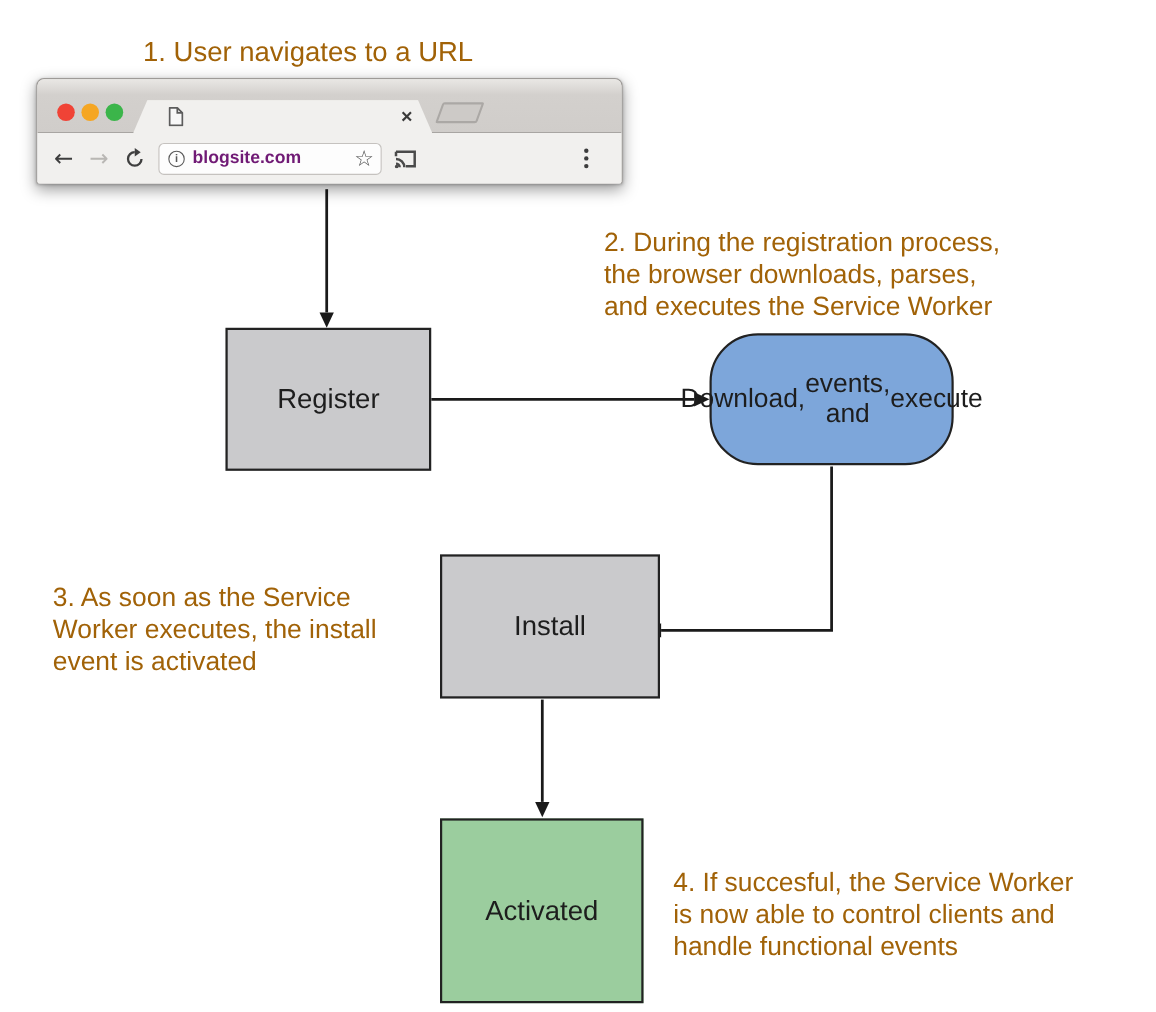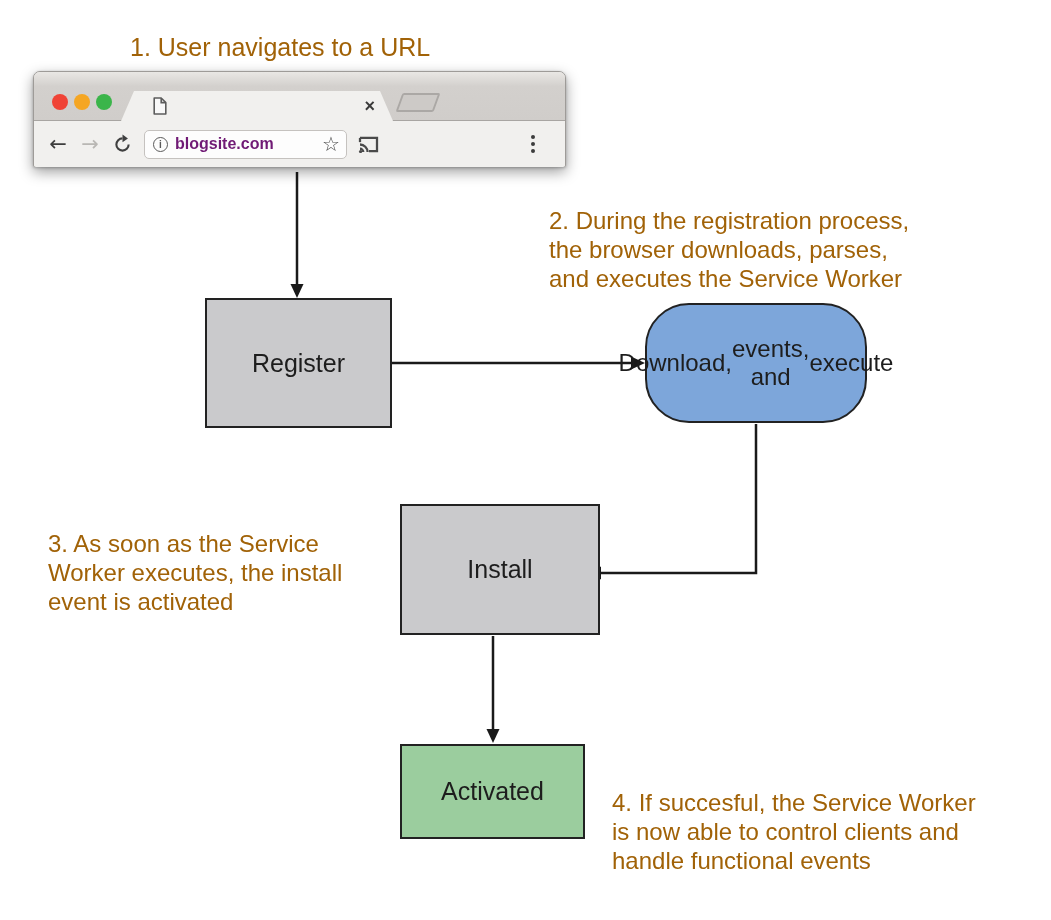--- a/index.html
+++ b/index.html
@@ -13,21 +13,21 @@
   .cap2 { left:549px; top:206px; }
   .cap3 { left:48px;  top:529px; }
   .cap4 { left:612px; top:788px; }
 
   
   .node { position:absolute; display:flex; flex-direction:row; align-items:center; justify-content:center;
           border:2px solid #222; font-size:25px; color:#1d1d1d; text-align:center; }
   .node-register  { left:205px; top:298px; width:187px; height:130px; }
   .node-download  { left:645px; top:303px; width:222px; height:120px; border-radius:44px; line-height:28px; font-size:24px; }
   .node-install   { left:400px; top:504px; width:200px; height:131px; }
-  .node-activated { left:400px; top:744px; width:185px; height:95px; }
+  .node-activated { left:400px; top:744px; width:185px; height:168px; }
 
   
   .connectors { position:absolute; left:0; top:0; width:1051px; height:920px; pointer-events:none; }
   .connectors line, .connectors polyline { stroke:#1a1a1a; stroke-width:2.5; fill:none; }
   .connectors polygon { fill:#1a1a1a; }
 
   
   .browser { position:absolute; left:33px; top:71px; width:533px; height:96px;
              border:1px solid #9e9b98; border-radius:7px 7px 2px 2px;
              box-shadow:0 5px 14px rgba(0,0,0,.38), 0 1px 3px rgba(0,0,0,.25);

